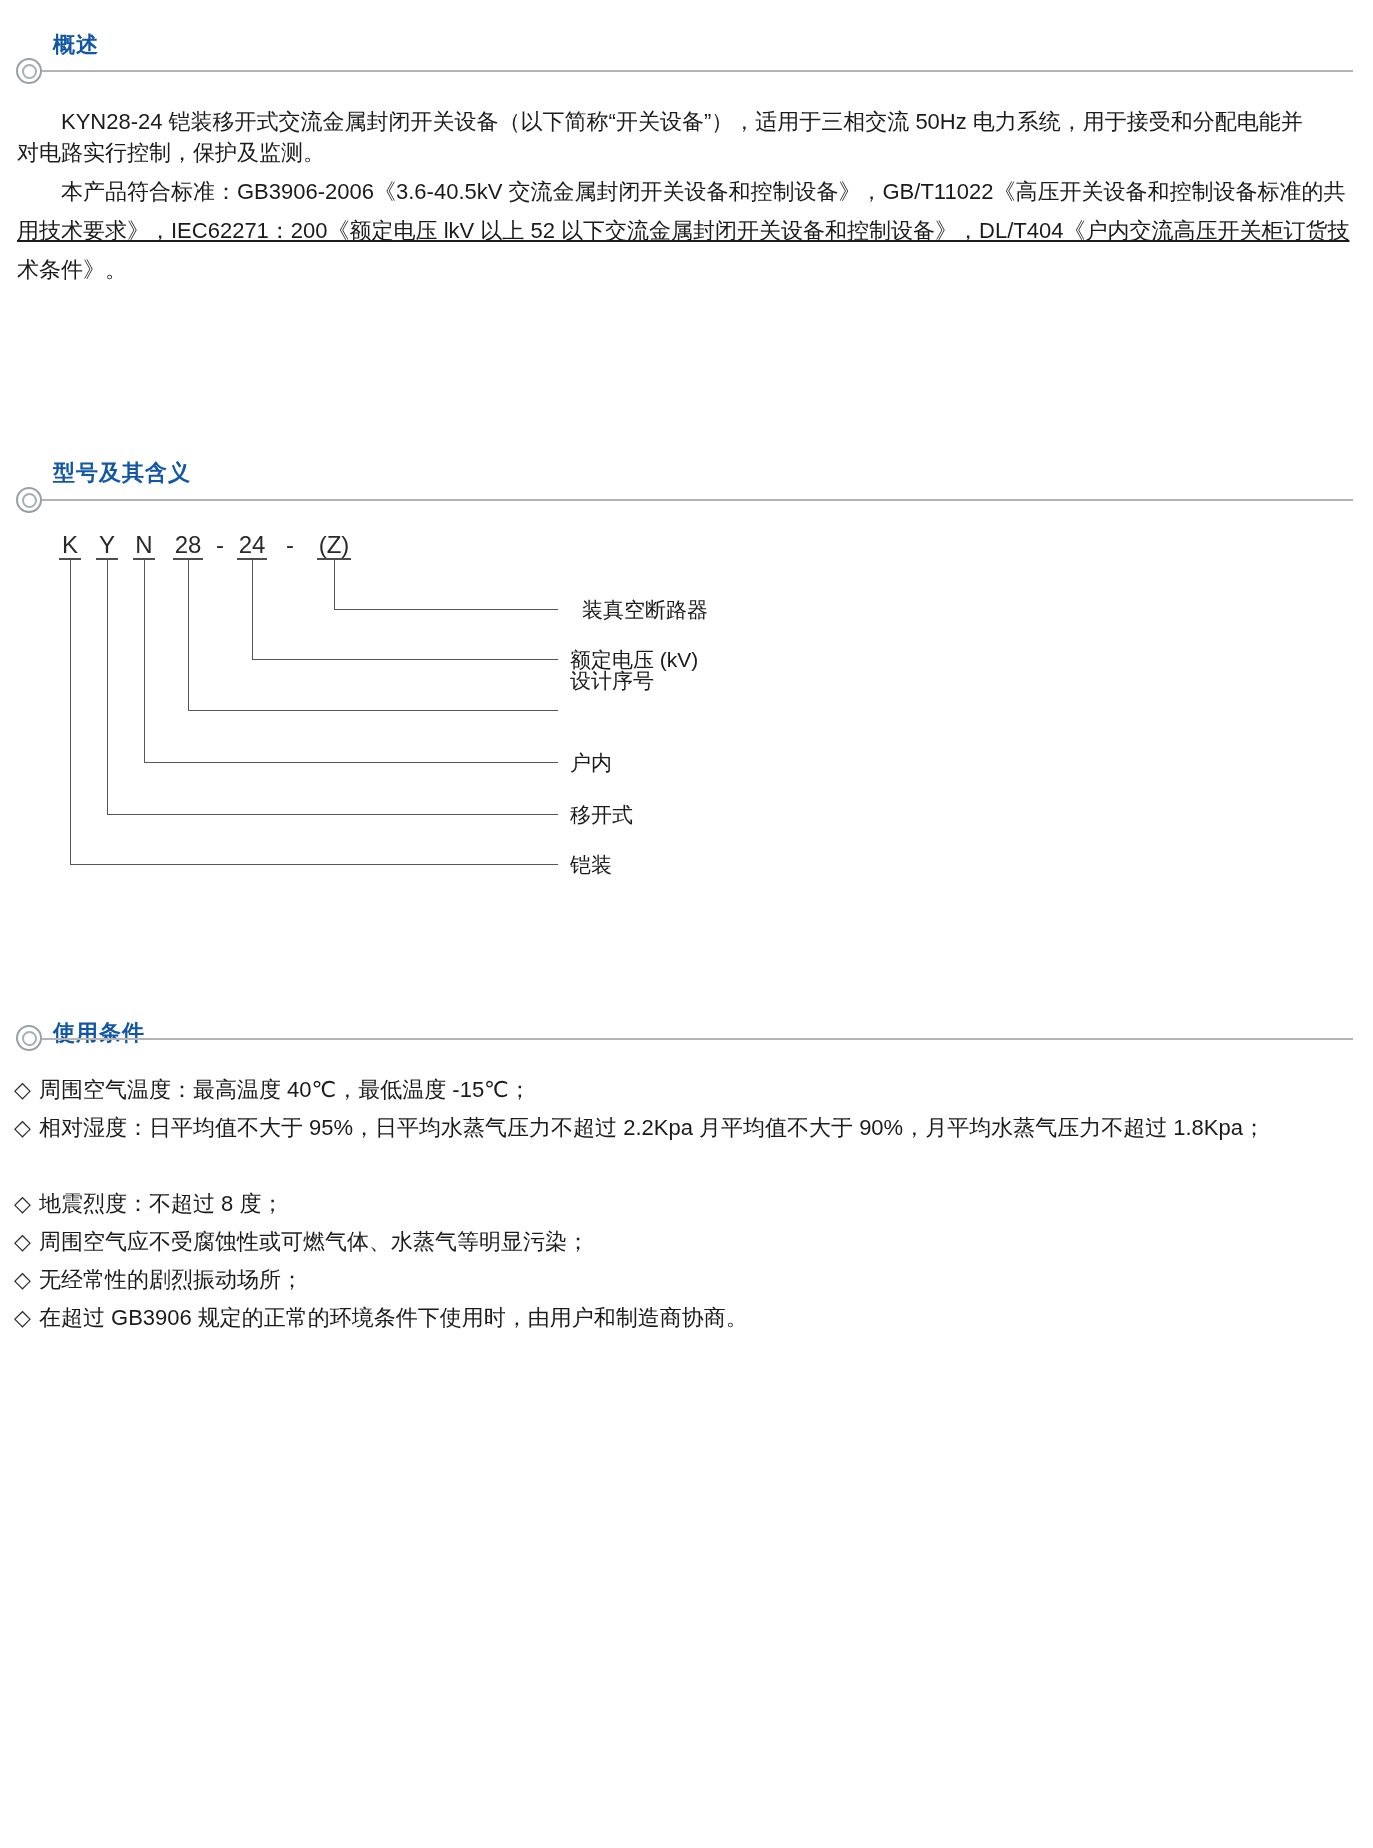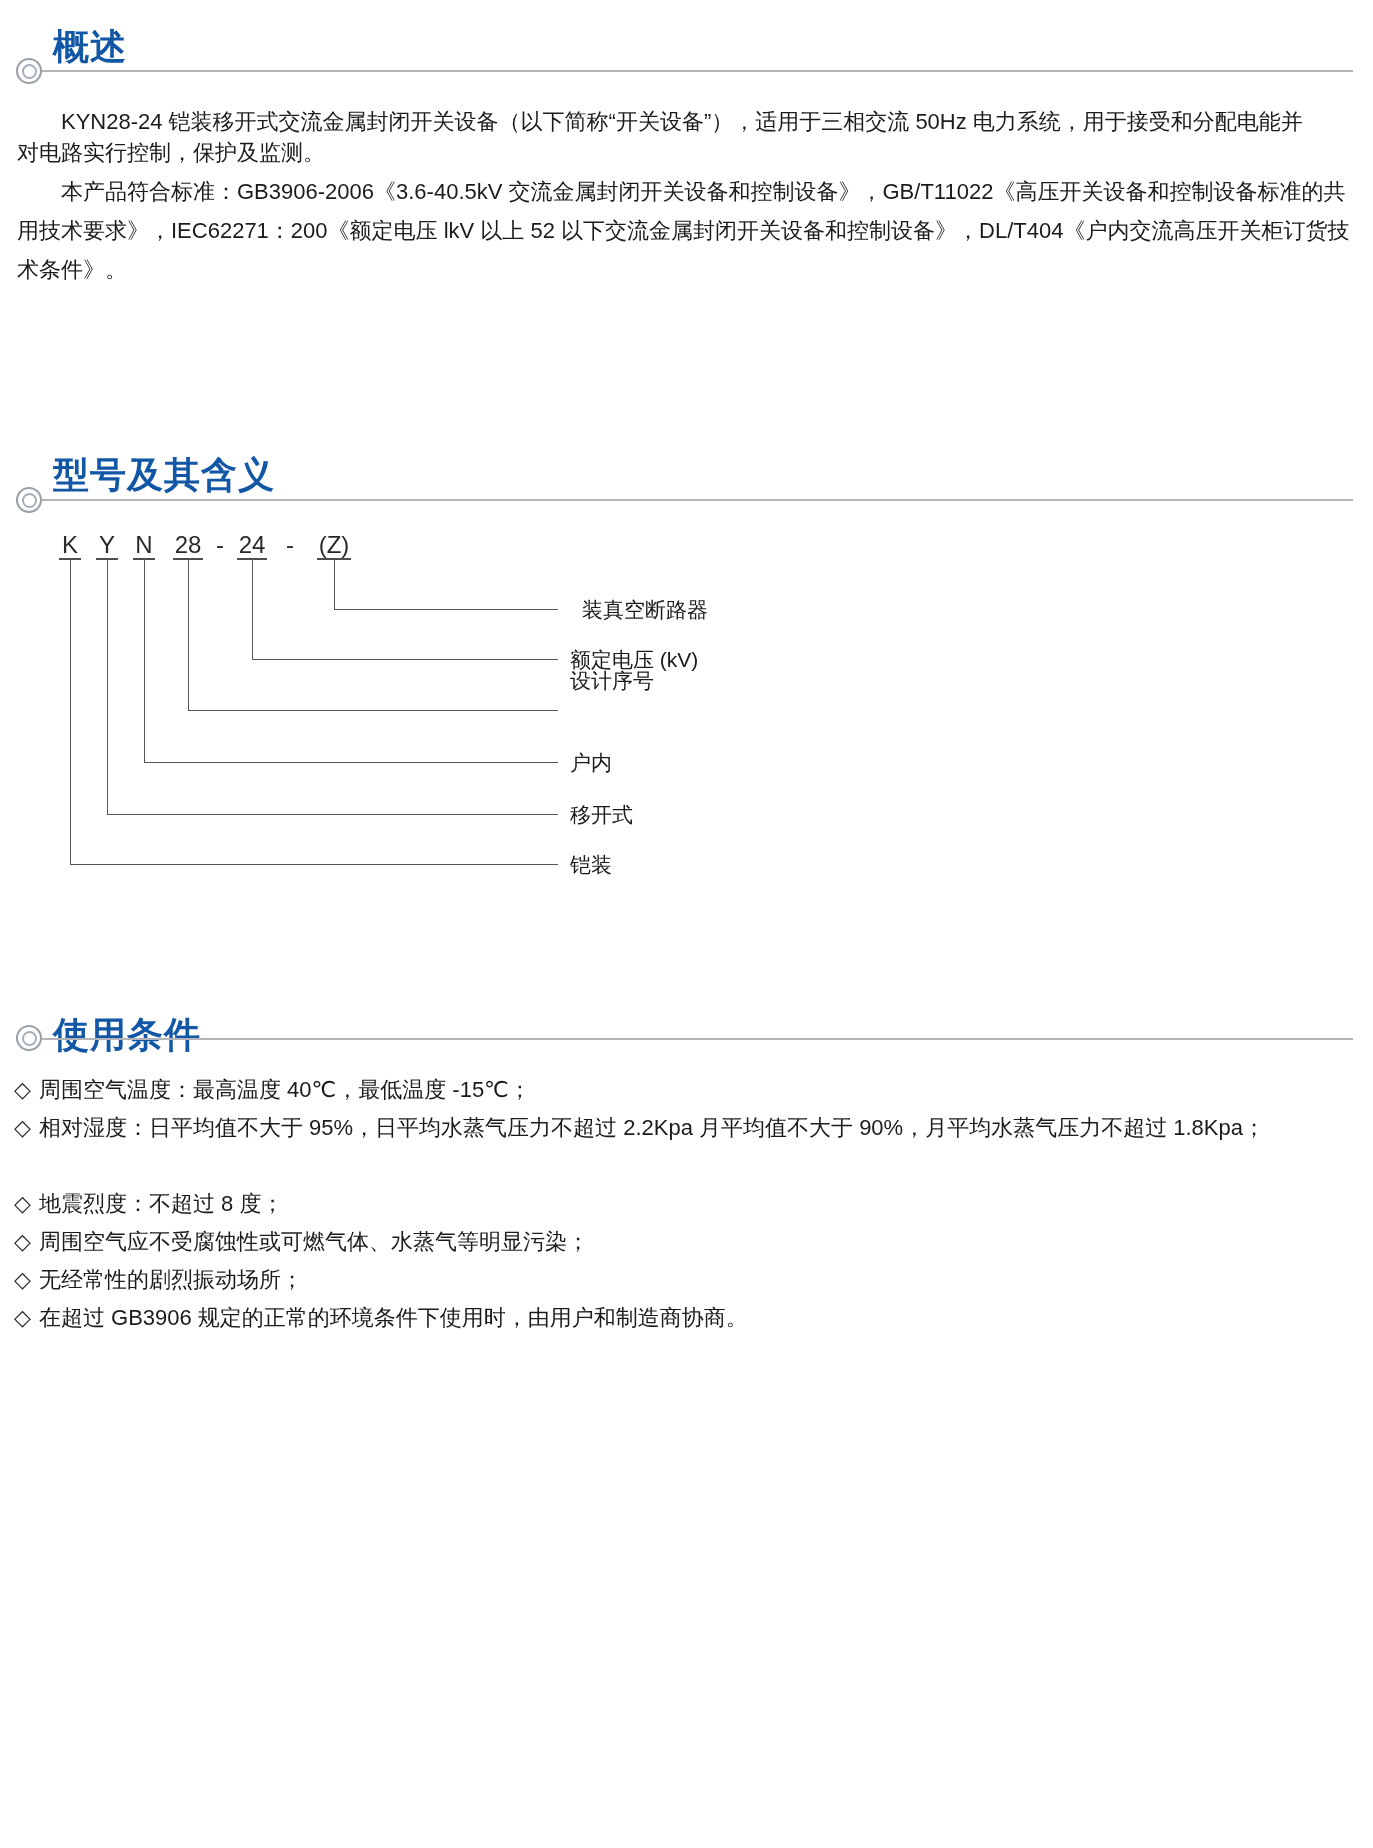--- a/index.html
+++ b/index.html
@@ -1,22 +1,22 @@
 <!DOCTYPE html>
 <html><head>
 <meta charset="utf-8">
 <style>
   html,body{margin:0;padding:0;background:#ffffff;}
   body{width:1373px;height:1848px;overflow:hidden;
        font-family:"Liberation Sans","DejaVu Sans",sans-serif;color:#1b1b1b;}
   .page{position:relative;width:1373px;height:1848px;background:#ffffff;}
 
   
-  .sec-title{position:absolute;left:53px;font-size:36px;font-weight:700;
-             color:#1257a6;letter-spacing:1px;line-height:30px;white-space:nowrap;}
+  .sec-title{position:absolute;left:53px;font-size:22px;font-weight:700;
+             color:#1257a6;letter-spacing:1px;line-height:30px;white-space:nowrap;font-family:Liberation Mono, monospace;}
   .rule{position:absolute;left:42px;width:1311px;height:1.5px;background:#b3b3b8;}
   .ring-outer{position:absolute;width:26px;height:26px;border:2px solid #99a0a8;
               border-radius:50%;background:#ffffff;box-sizing:border-box;
               display:flex;align-items:center;justify-content:center;}
   .ring-inner{width:15px;height:15px;border:2px solid #a7aeb6;border-radius:50%;
               box-sizing:border-box;background:#ffffff;}
 
   
   .textline{position:absolute;left:17px;width:1356px;height:39px;line-height:39px;
             font-size:22px;color:#1b1b1b;white-space:nowrap;}
@@ -43,21 +43,21 @@
 
   <div class="sec-title" style="top:32px;">概述</div>
   <div class="ring-outer" style="left:16px;top:58px;">
     <div class="ring-inner"></div>
   </div>
   <div class="rule" style="top:70px;"></div>
 
   <div class="textline indent" style="top:94px;margin-top:8px;">KYN28-24 铠装移开式交流金属封闭开关设备（以下简称“开关设备”），适用于三相交流 50Hz 电力系统，用于接受和分配电能并</div>
   <div class="textline" style="top:133px;">对电路实行控制，保护及监测。</div>
   <div class="textline indent" style="top:172px;">本产品符合标准：GB3906-2006《3.6-40.5kV 交流金属封闭开关设备和控制设备》，GB/T11022《高压开关设备和控制设备标准的共</div>
-  <div class="textline" style="top:211px;">用技术要求》，IEC62271：200《额定电压 lkV 以上 52 以下交流金属封闭开关设备和控制设备》，DL/T404《户内交流高压开关柜订货技</div>
+  <div class="textline" style="top:211px;text-decoration:underline;">用技术要求》，IEC62271：200《额定电压 lkV 以上 52 以下交流金属封闭开关设备和控制设备》，DL/T404《户内交流高压开关柜订货技</div>
   <div class="textline" style="top:250px;">术条件》。</div>
 
   <div class="sec-title" style="top:460px;">型号及其含义</div>
   <div class="ring-outer" style="left:16px;top:487px;">
     <div class="ring-inner"></div>
   </div>
   <div class="rule" style="top:499px;"></div>
 
   <div class="code-char" style="left:30px;">K</div>
   <div class="code-char" style="left:67px;">Y</div>

